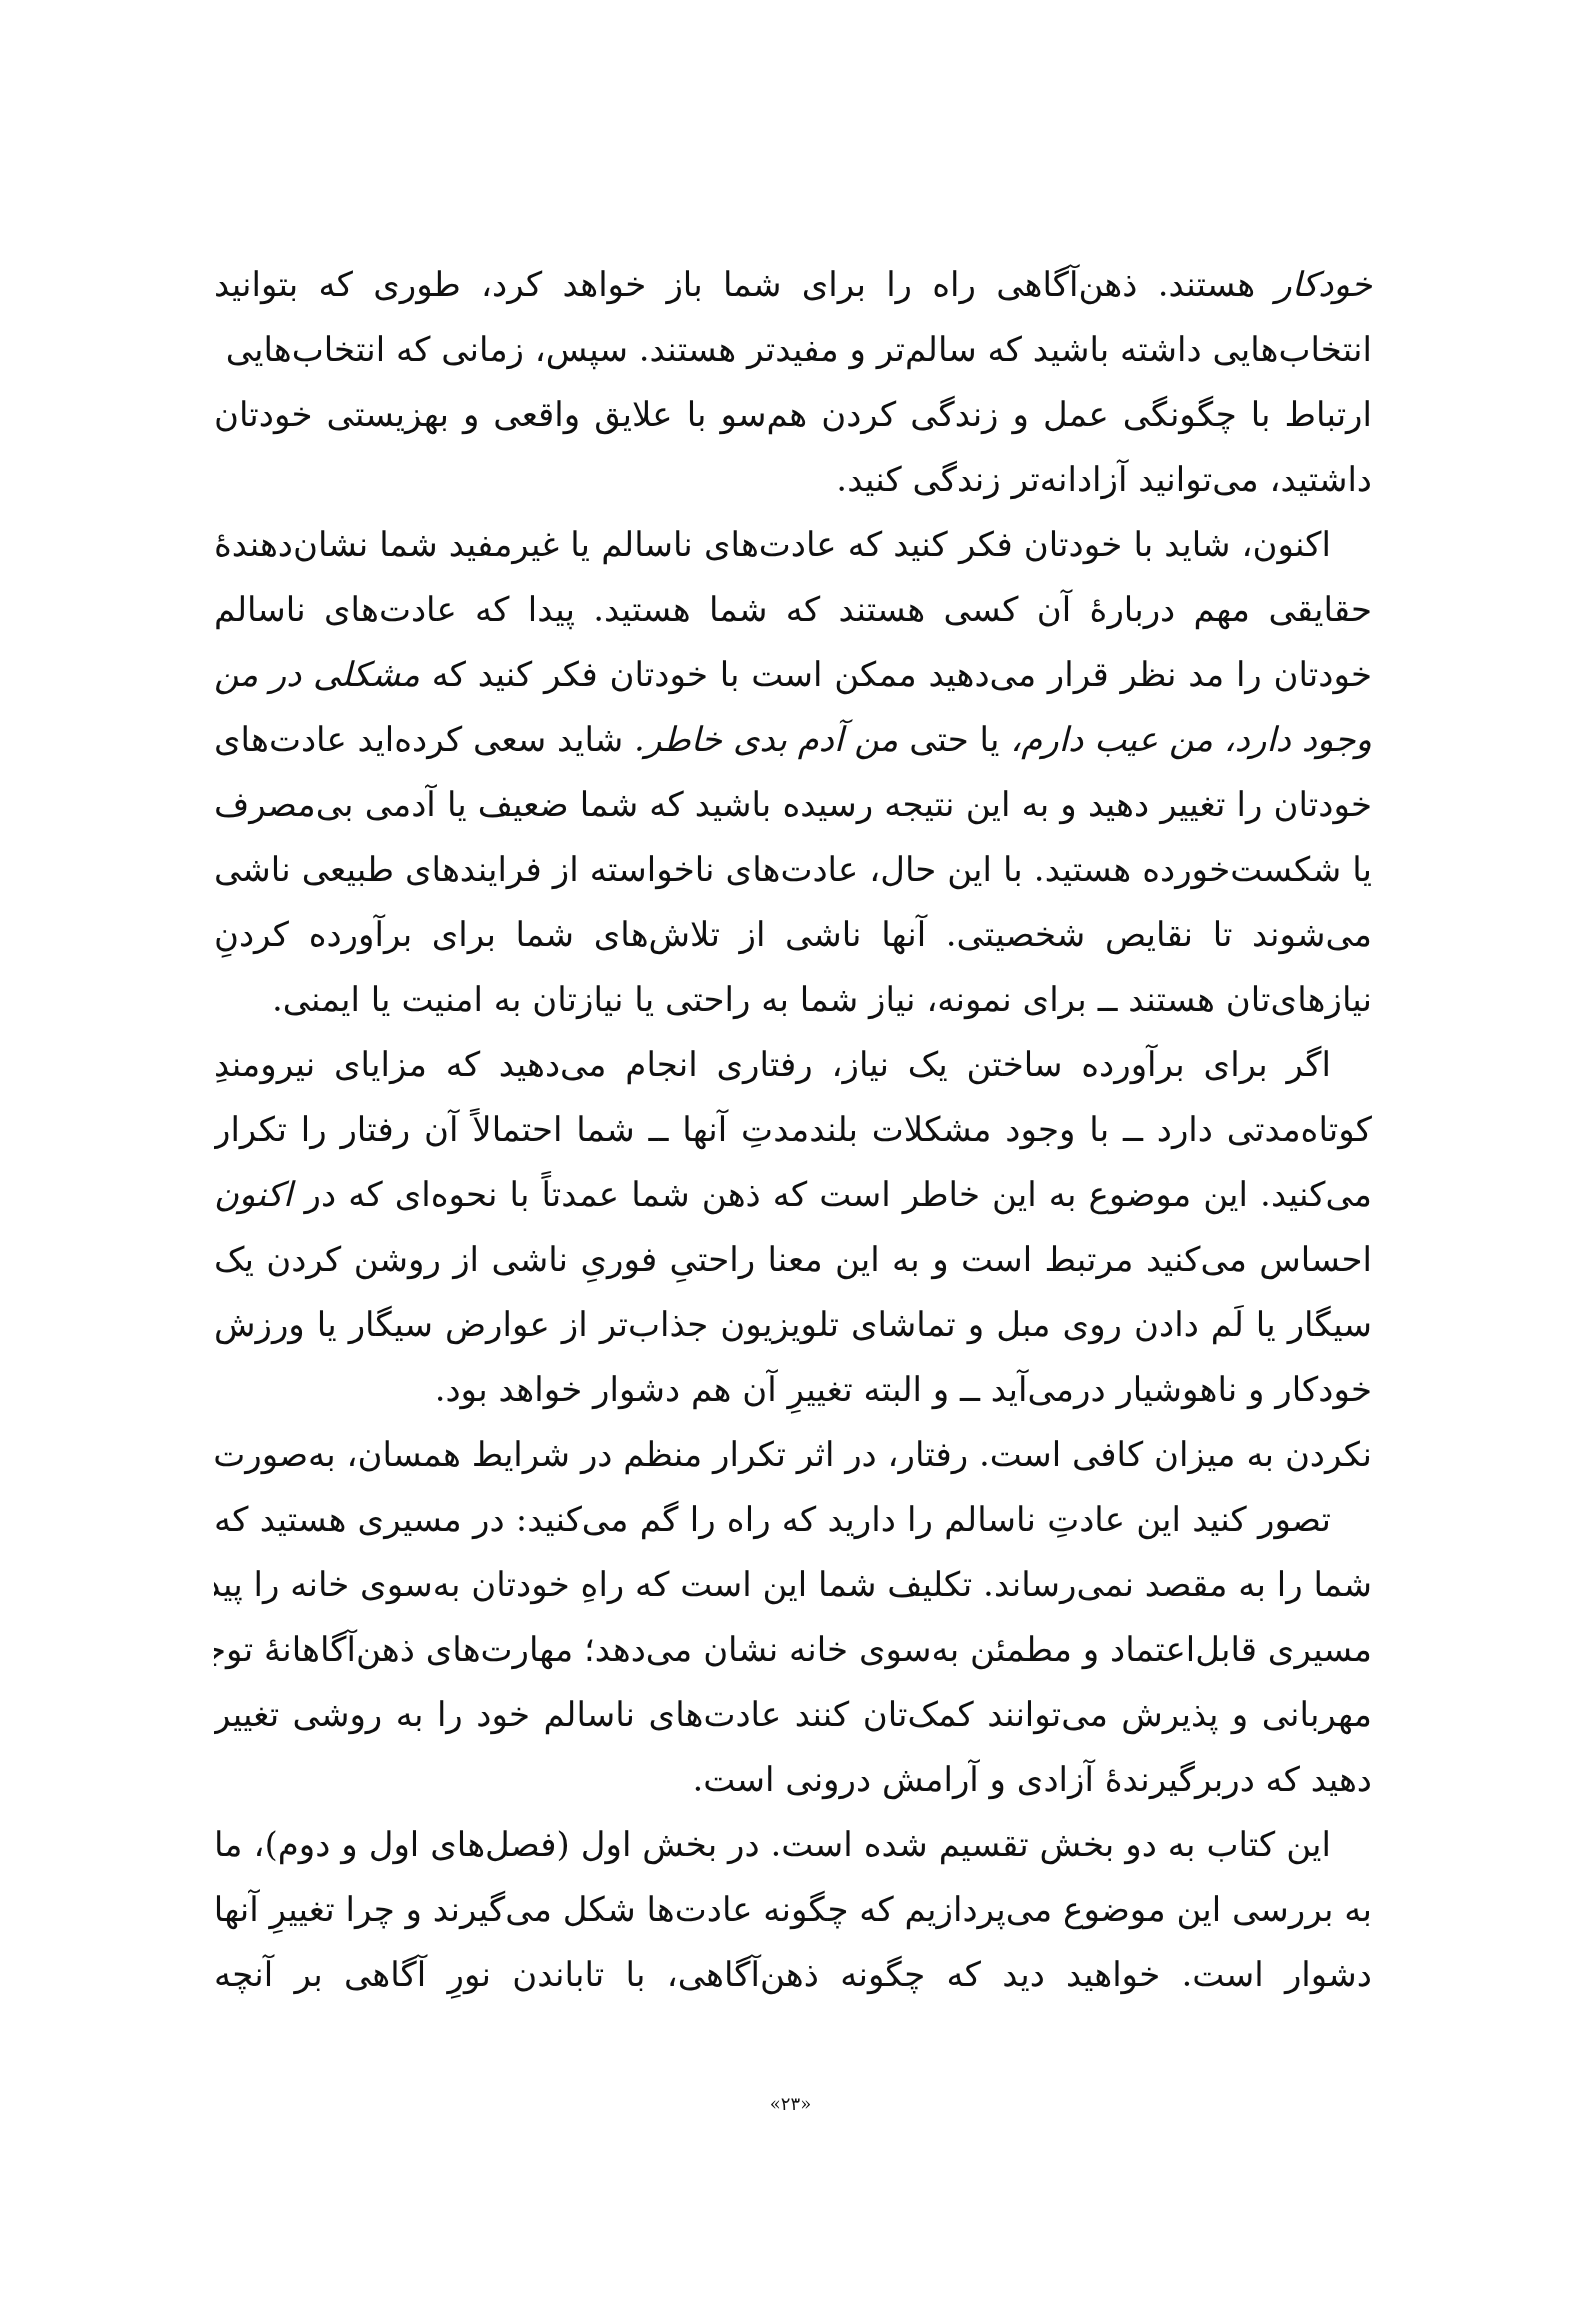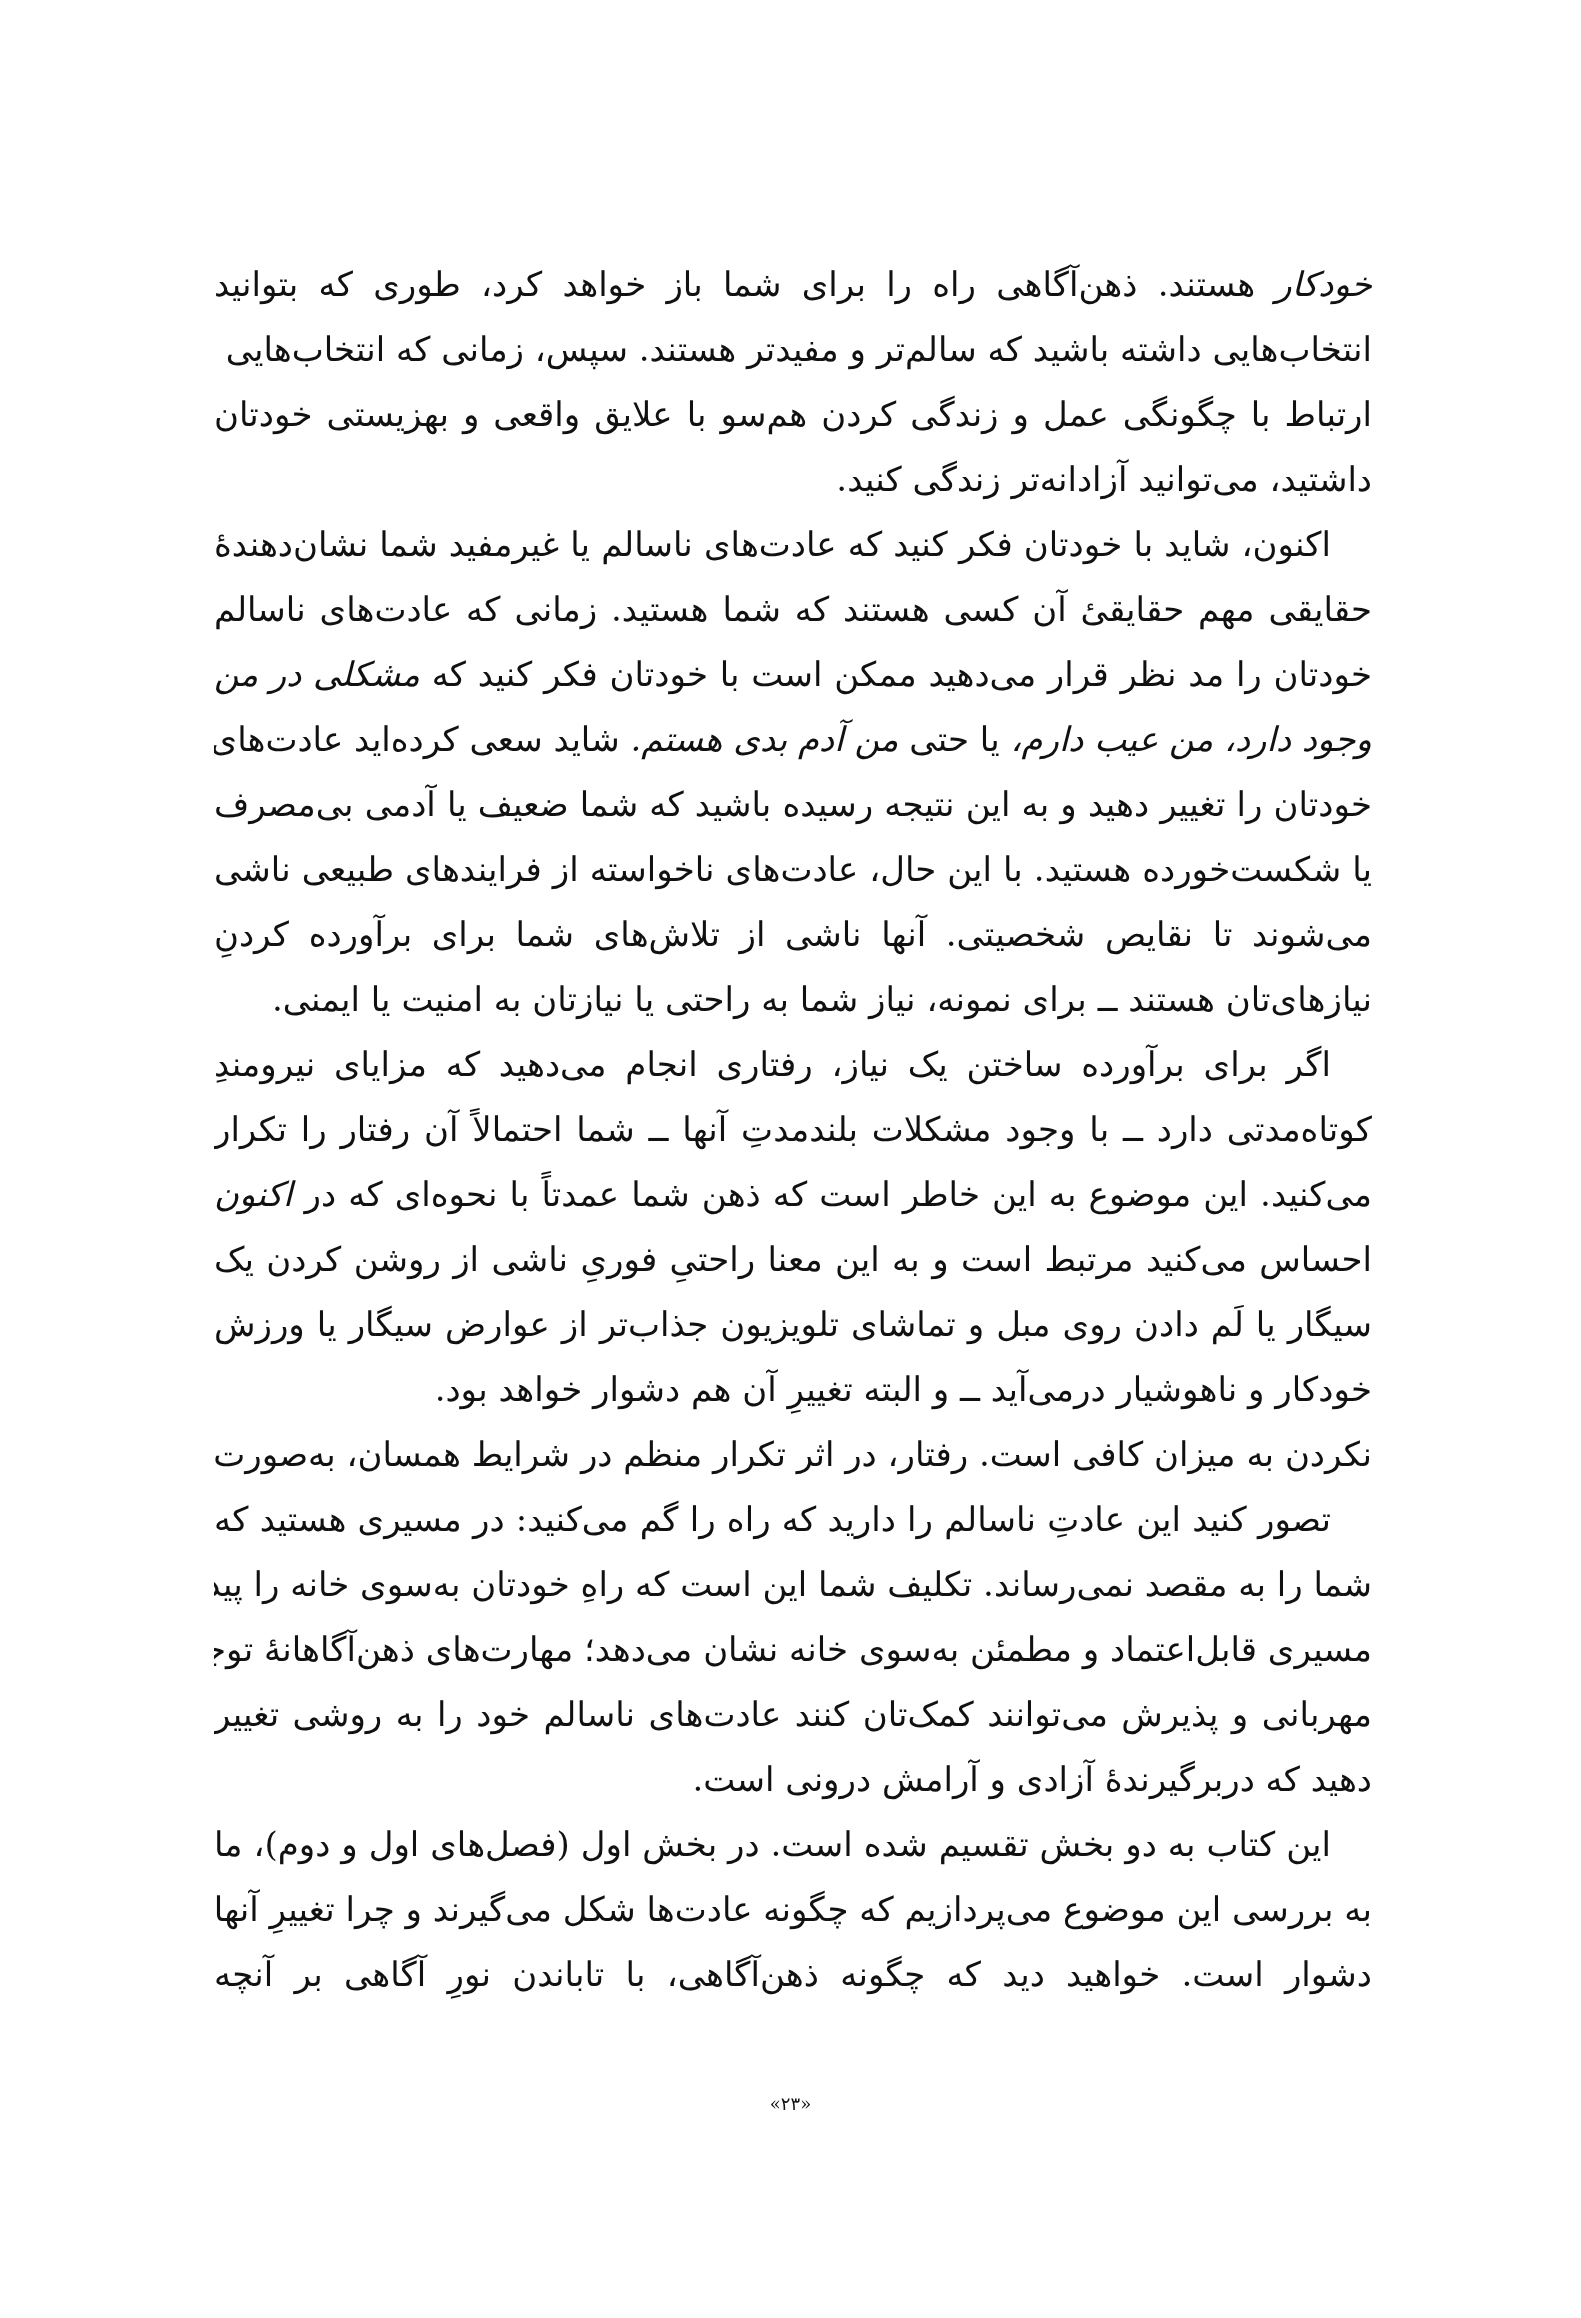--- a/index.html
+++ b/index.html
@@ -81,23 +81,23 @@
 
     <div class="para">
       <span class="line"><em>خودکار</em><span> هستند. ذهن‌آگاهی راه را برای شما باز خواهد کرد، طوری که بتوانید</span></span>
       <span class="line">انتخاب‌هایی داشته باشید که سالم‌تر و مفیدتر هستند. سپس، زمانی که انتخاب‌هایی در</span>
       <span class="line">ارتباط با چگونگی عمل و زندگی کردن هم‌سو با علایق واقعی و بهزیستی خودتان</span>
       <span class="line last">داشتید، می‌توانید آزادانه‌تر زندگی کنید.</span>
     </div>
 
     <div class="para indent">
       <span class="line">اکنون، شاید با خودتان فکر کنید که عادت‌های ناسالم یا غیرمفید شما نشان‌دهندهٔ</span>
-      <span class="line">حقایقی مهم حقایقیٔ آن کسی هستند که شما هستید. زمانی که عادت‌های ناسالم</span>
+      <span class="line">حقایقی مهم دربارهٔ آن کسی هستند که شما هستید. پیدا که عادت‌های ناسالم</span>
       <span class="line"><span>خودتان را مد نظر قرار می‌دهید ممکن است با خودتان فکر کنید که </span><em>مشکلی در من</em></span>
-      <span class="line"><em>وجود دارد، من عیب دارم،</em><span> یا حتی </span><em>من آدم بدی هستم.</em><span> شاید سعی کرده‌اید عادت‌های</span></span>
+      <span class="line"><em>وجود دارد، من عیب دارم،</em><span> یا حتی </span><em>من آدم بدی خاطر.</em><span> شاید سعی کرده‌اید عادت‌های</span></span>
       <span class="line">خودتان را تغییر دهید و به این نتیجه رسیده باشید که شما ضعیف یا آدمی بی‌مصرف</span>
       <span class="line">یا شکست‌خورده هستید. با این حال، عادت‌های ناخواسته از فرایندهای طبیعی ناشی</span>
       <span class="line">می‌شوند تا نقایص شخصیتی. آنها ناشی از تلاش‌های شما برای برآورده کردنِ</span>
       <span class="line last">نیازهای‌تان هستند ــ برای نمونه، نیاز شما به راحتی یا نیازتان به امنیت یا ایمنی.</span>
     </div>
 
     <div class="para indent">
       <span class="line">اگر برای برآورده ساختن یک نیاز، رفتاری انجام می‌دهید که مزایای نیرومندِ</span>
       <span class="line">کوتاه‌مدتی دارد ــ با وجود مشکلات بلندمدتِ آنها ــ شما احتمالاً آن رفتار را تکرار</span>
       <span class="line"><span>می‌کنید. این موضوع به این خاطر است که ذهن شما عمدتاً با نحوه‌ای که در </span><em>اکنون</em></span>

